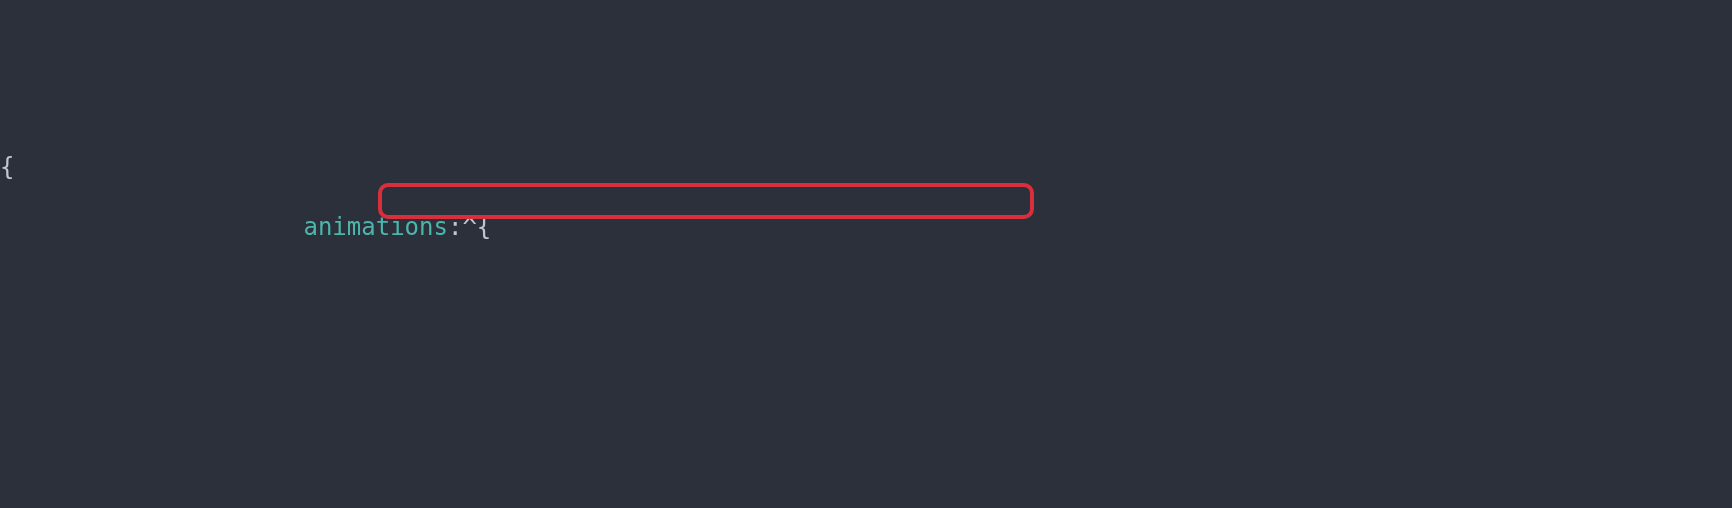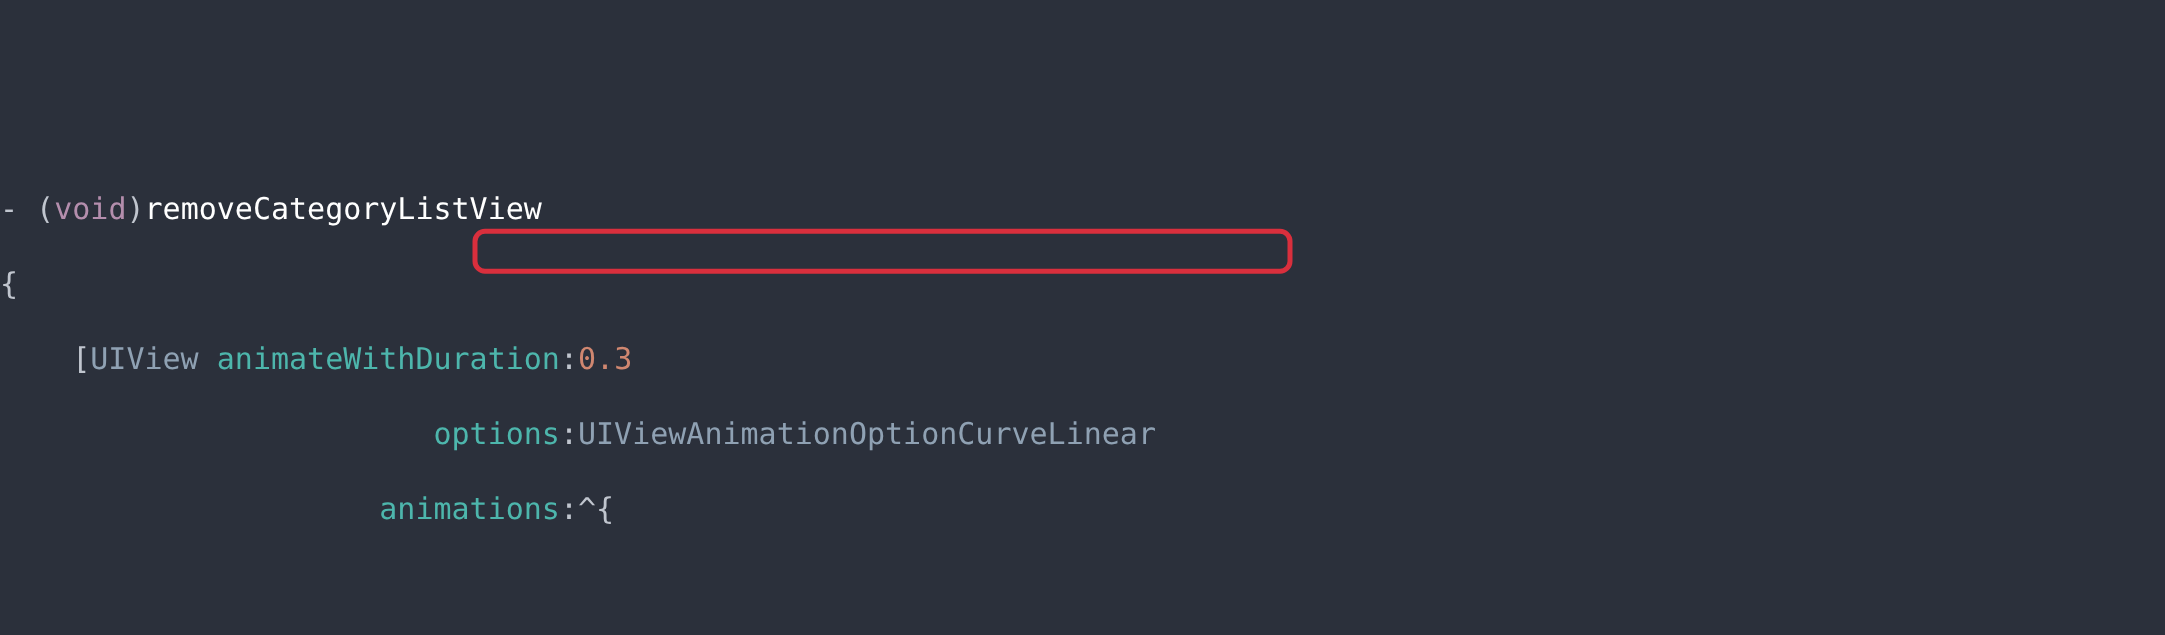--- a/index.html
+++ b/index.html
@@ -36,24 +36,21 @@
       border-radius: 10px;
       pointer-events: none;
     }
   </style>
 </head>
 <body>
 
 
 
 <div class="code-container">
-<span class="line">- (<span class="keyword-void">void</span>)<span class="method-name">removeCategoryListView</span></span>
 <span class="line">{</span>
-<span class="line">    [<span class="class-name">UIView</span> <span class="param-label">animateWithDuration</span>:<span class="number">0.3</span></span>
-<span class="line">                        <span class="param-label">options</span>:<span class="selector">UIViewAnimationOptionCurveLinear</span></span>
 <span class="line">                     <span class="param-label">animations</span>:^{</span>
 
 
 
 
 
 
 
 
 

